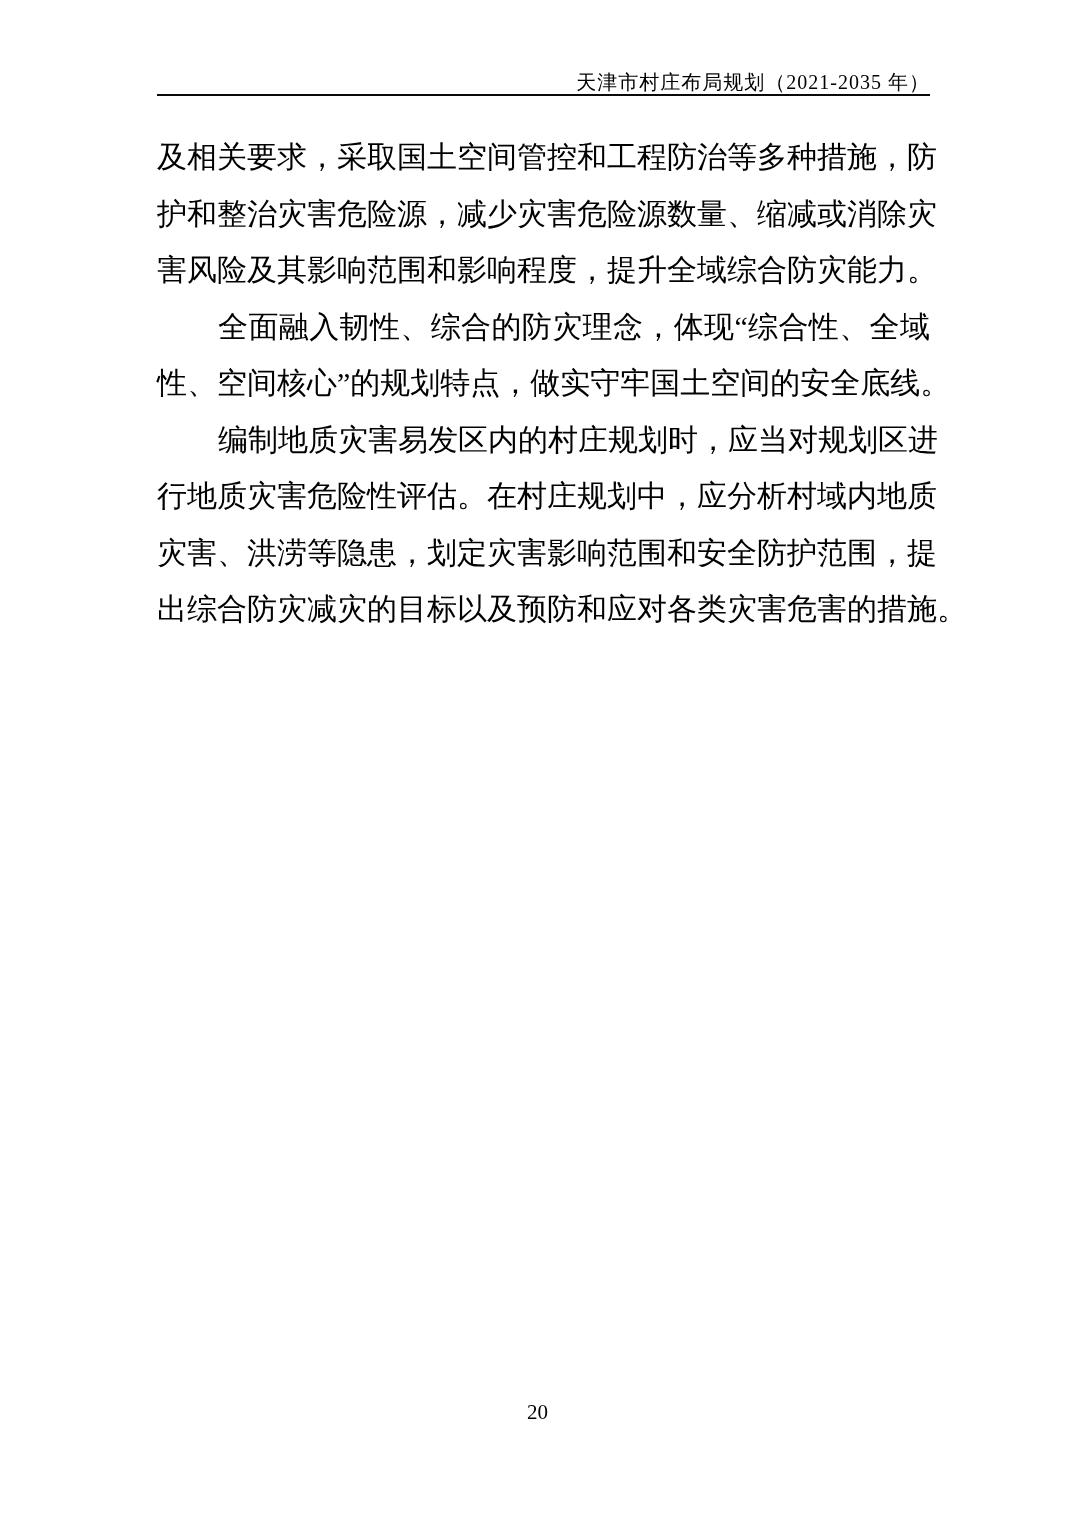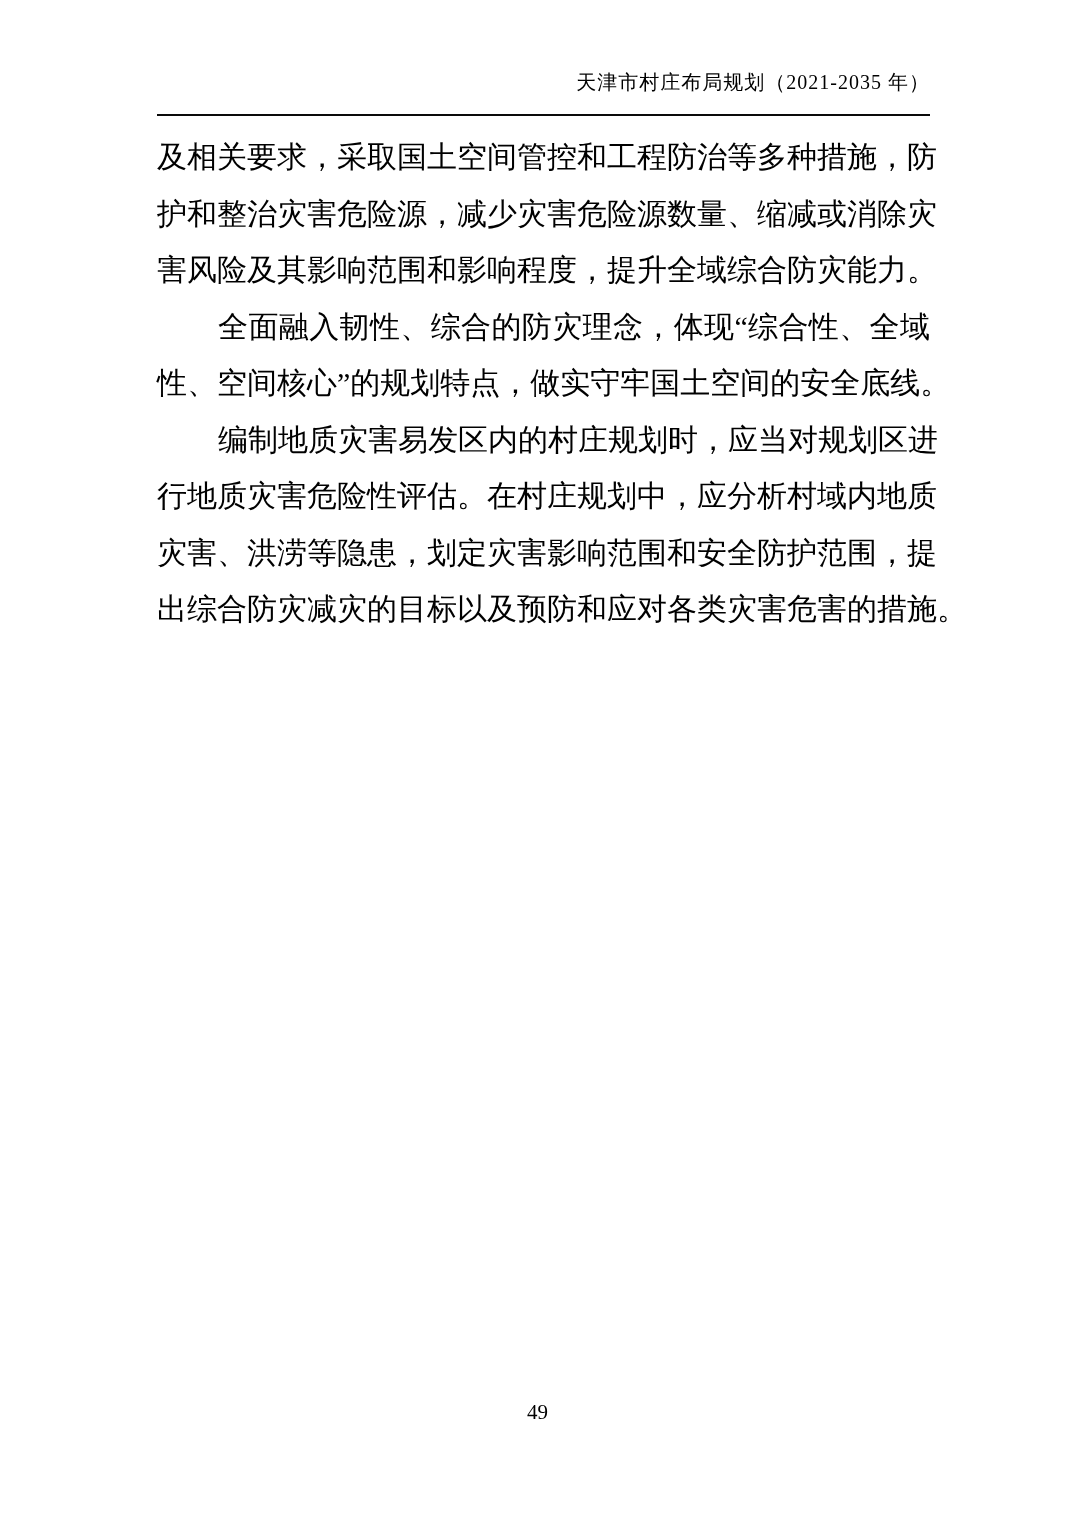--- a/index.html
+++ b/index.html
@@ -15,21 +15,21 @@
     margin: 0 auto;
   }
   .header {
     position: absolute;
     left: 157px;
     width: 773px;
     top: 70px;
     text-align: right;
     font-size: 20px;
     line-height: 24px;
-    padding-bottom: 20px;
+    padding-bottom: 0;
     border-bottom: 2.5px solid #0a0a0a;
     letter-spacing: 1px;
   }
   .body-text {
     position: absolute;
     left: 157px;
     width: 773px;
     top: 129px;
   }
   .line {
@@ -69,16 +69,16 @@
     <div class="line"><span>害</span><span>风</span><span>险</span><span>及</span><span>其</span><span>影</span><span>响</span><span>范</span><span>围</span><span>和</span><span>影</span><span>响</span><span>程</span><span>度</span><span>，</span><span>提</span><span>升</span><span>全</span><span>域</span><span>综</span><span>合</span><span>防</span><span>灾</span><span>能</span><span>力</span><span>。</span></div>
     <div class="line indent"><span>全</span><span>面</span><span>融</span><span>入</span><span>韧</span><span>性</span><span>、</span><span>综</span><span>合</span><span>的</span><span>防</span><span>灾</span><span>理</span><span>念</span><span>，</span><span>体</span><span>现</span><span>“</span><span>综</span><span>合</span><span>性</span><span>、</span><span>全</span><span>域</span></div>
     <div class="line"><span>性</span><span>、</span><span>空</span><span>间</span><span>核</span><span>心</span><span>”</span><span>的</span><span>规</span><span>划</span><span>特</span><span>点</span><span>，</span><span>做</span><span>实</span><span>守</span><span>牢</span><span>国</span><span>土</span><span>空</span><span>间</span><span>的</span><span>安</span><span>全</span><span>底</span><span>线</span><span>。</span></div>
     <div class="line indent"><span>编</span><span>制</span><span>地</span><span>质</span><span>灾</span><span>害</span><span>易</span><span>发</span><span>区</span><span>内</span><span>的</span><span>村</span><span>庄</span><span>规</span><span>划</span><span>时</span><span>，</span><span>应</span><span>当</span><span>对</span><span>规</span><span>划</span><span>区</span><span>进</span></div>
     <div class="line"><span>行</span><span>地</span><span>质</span><span>灾</span><span>害</span><span>危</span><span>险</span><span>性</span><span>评</span><span>估</span><span>。</span><span>在</span><span>村</span><span>庄</span><span>规</span><span>划</span><span>中</span><span>，</span><span>应</span><span>分</span><span>析</span><span>村</span><span>域</span><span>内</span><span>地</span><span>质</span></div>
     <div class="line"><span>灾</span><span>害</span><span>、</span><span>洪</span><span>涝</span><span>等</span><span>隐</span><span>患</span><span>，</span><span>划</span><span>定</span><span>灾</span><span>害</span><span>影</span><span>响</span><span>范</span><span>围</span><span>和</span><span>安</span><span>全</span><span>防</span><span>护</span><span>范</span><span>围</span><span>，</span><span>提</span></div>
     <div class="line"><span>出</span><span>综</span><span>合</span><span>防</span><span>灾</span><span>减</span><span>灾</span><span>的</span><span>目</span><span>标</span><span>以</span><span>及</span><span>预</span><span>防</span><span>和</span><span>应</span><span>对</span><span>各</span><span>类</span><span>灾</span><span>害</span><span>危</span><span>害</span><span>的</span><span>措</span><span>施</span><span>。</span></div>
   </div>
 
   <div class="footer">
-    <span>49</span>
+    <span>20</span>
   </div>
 
 </div>
 
 </body></html>

